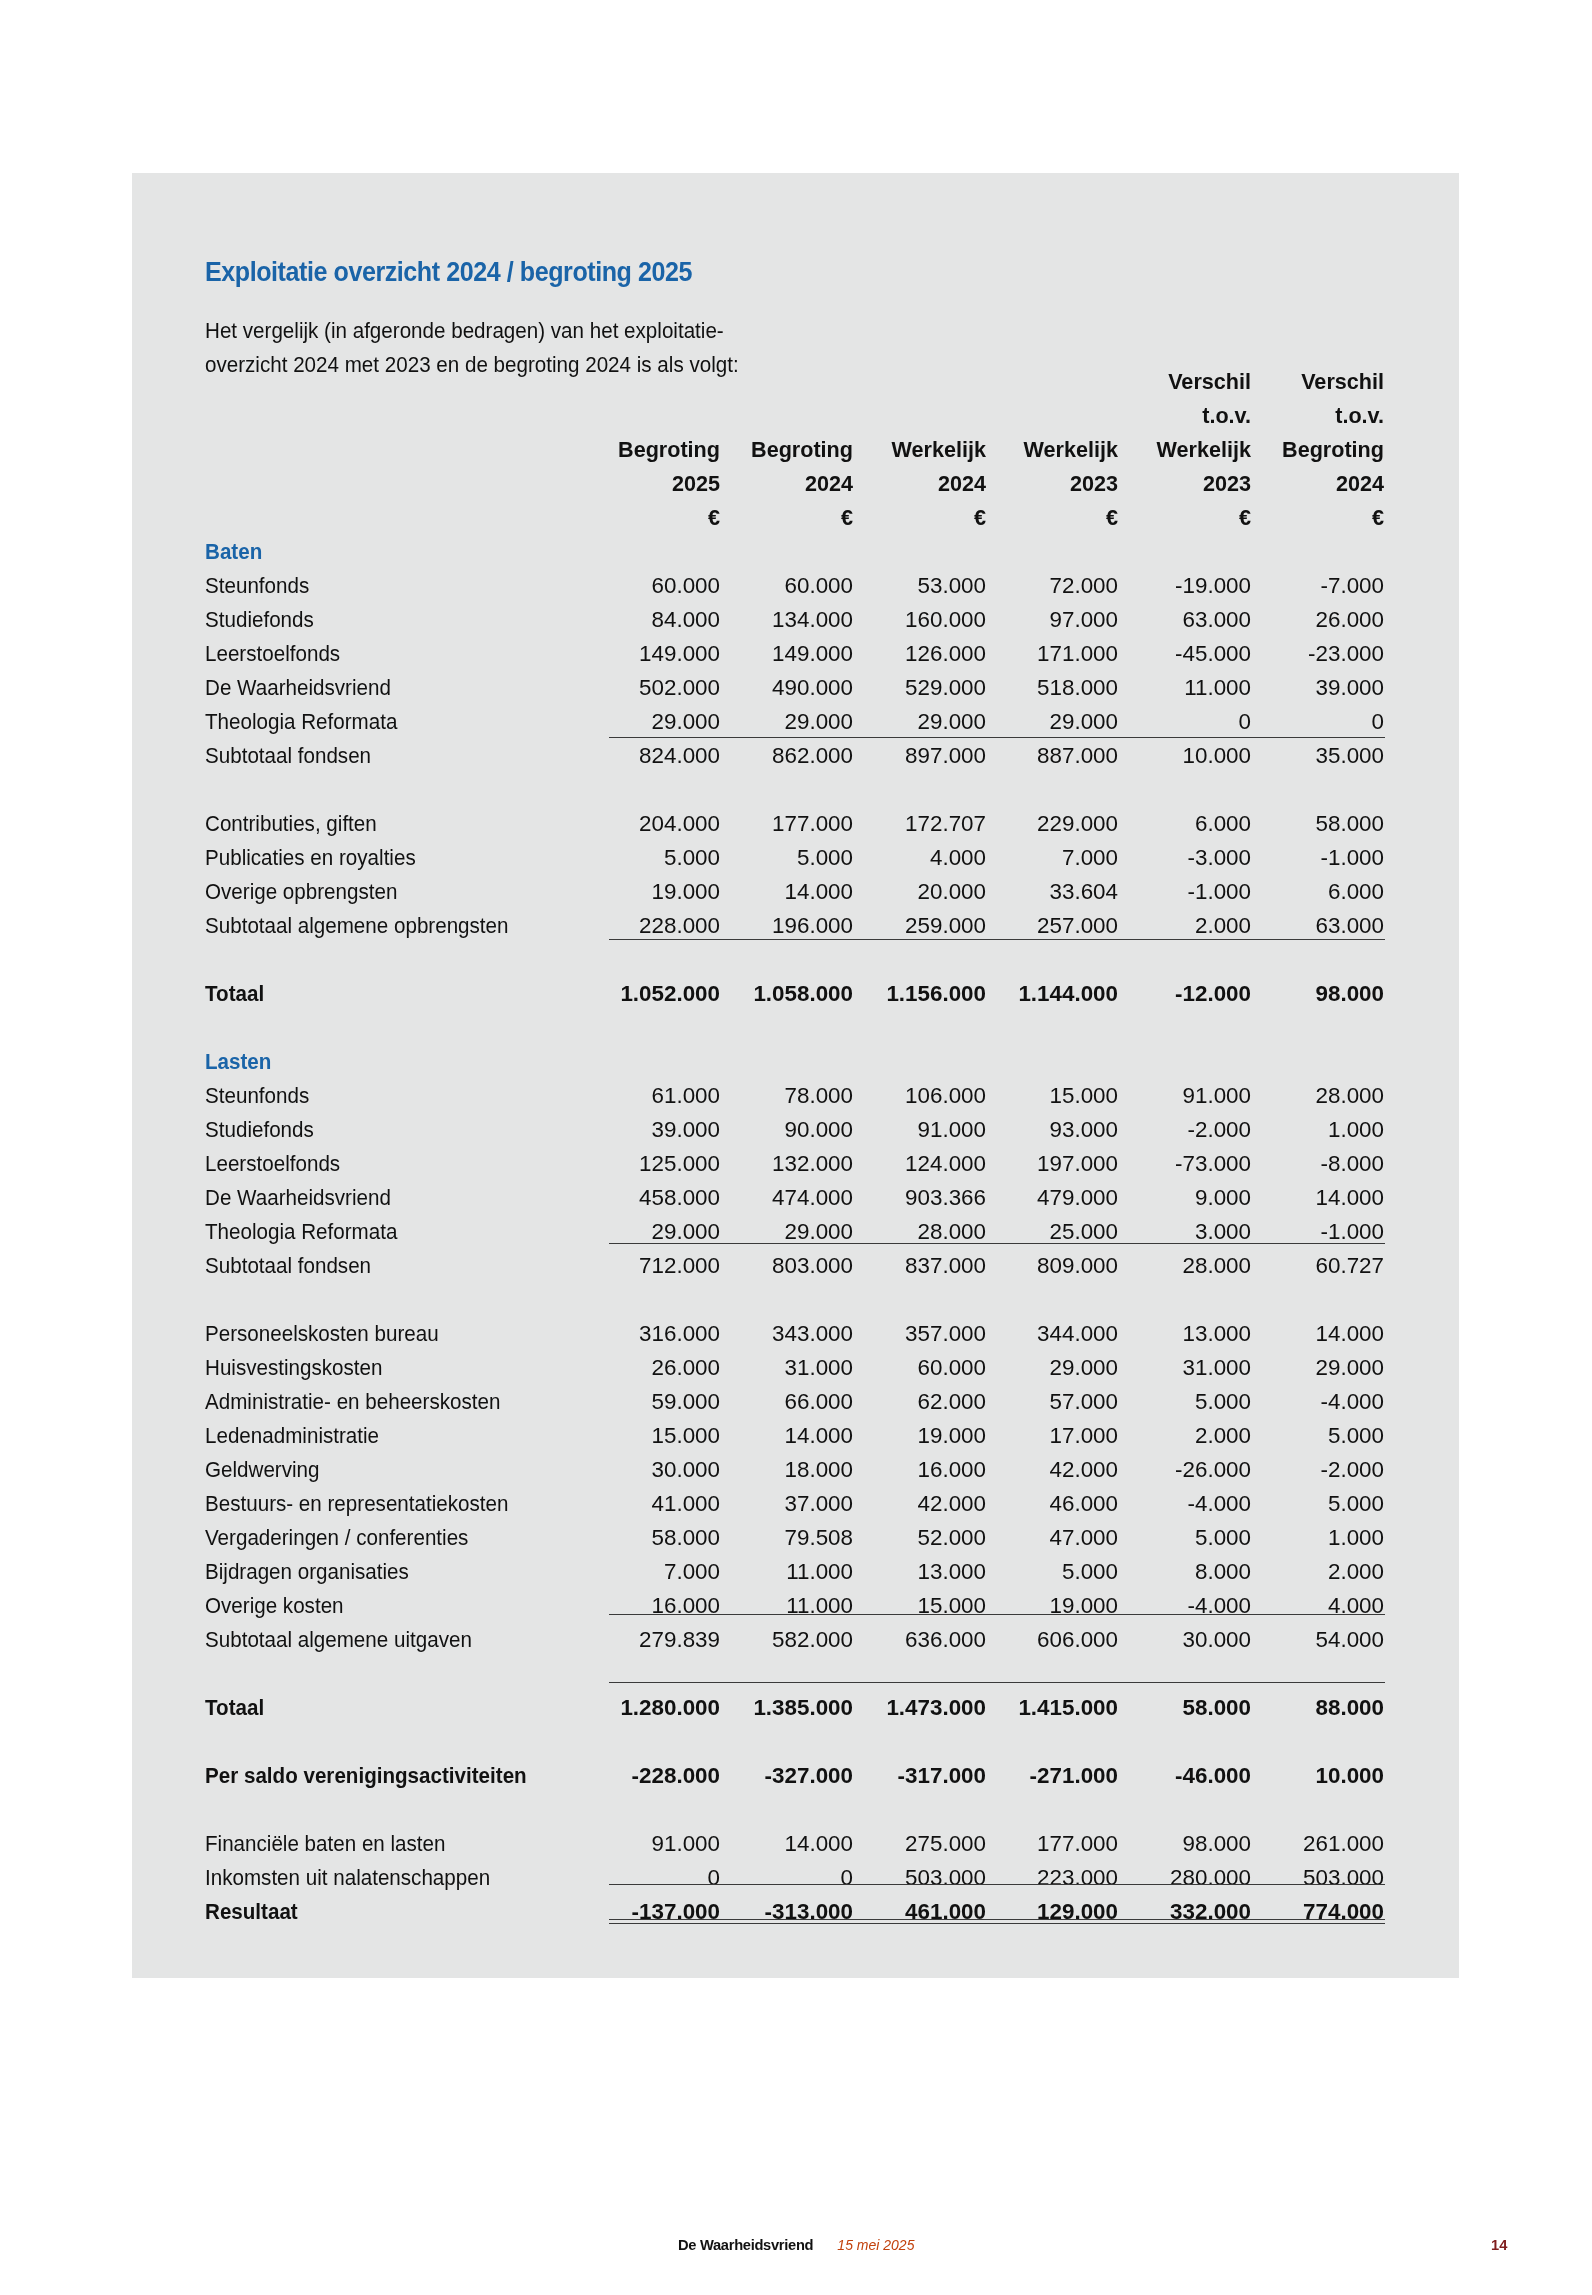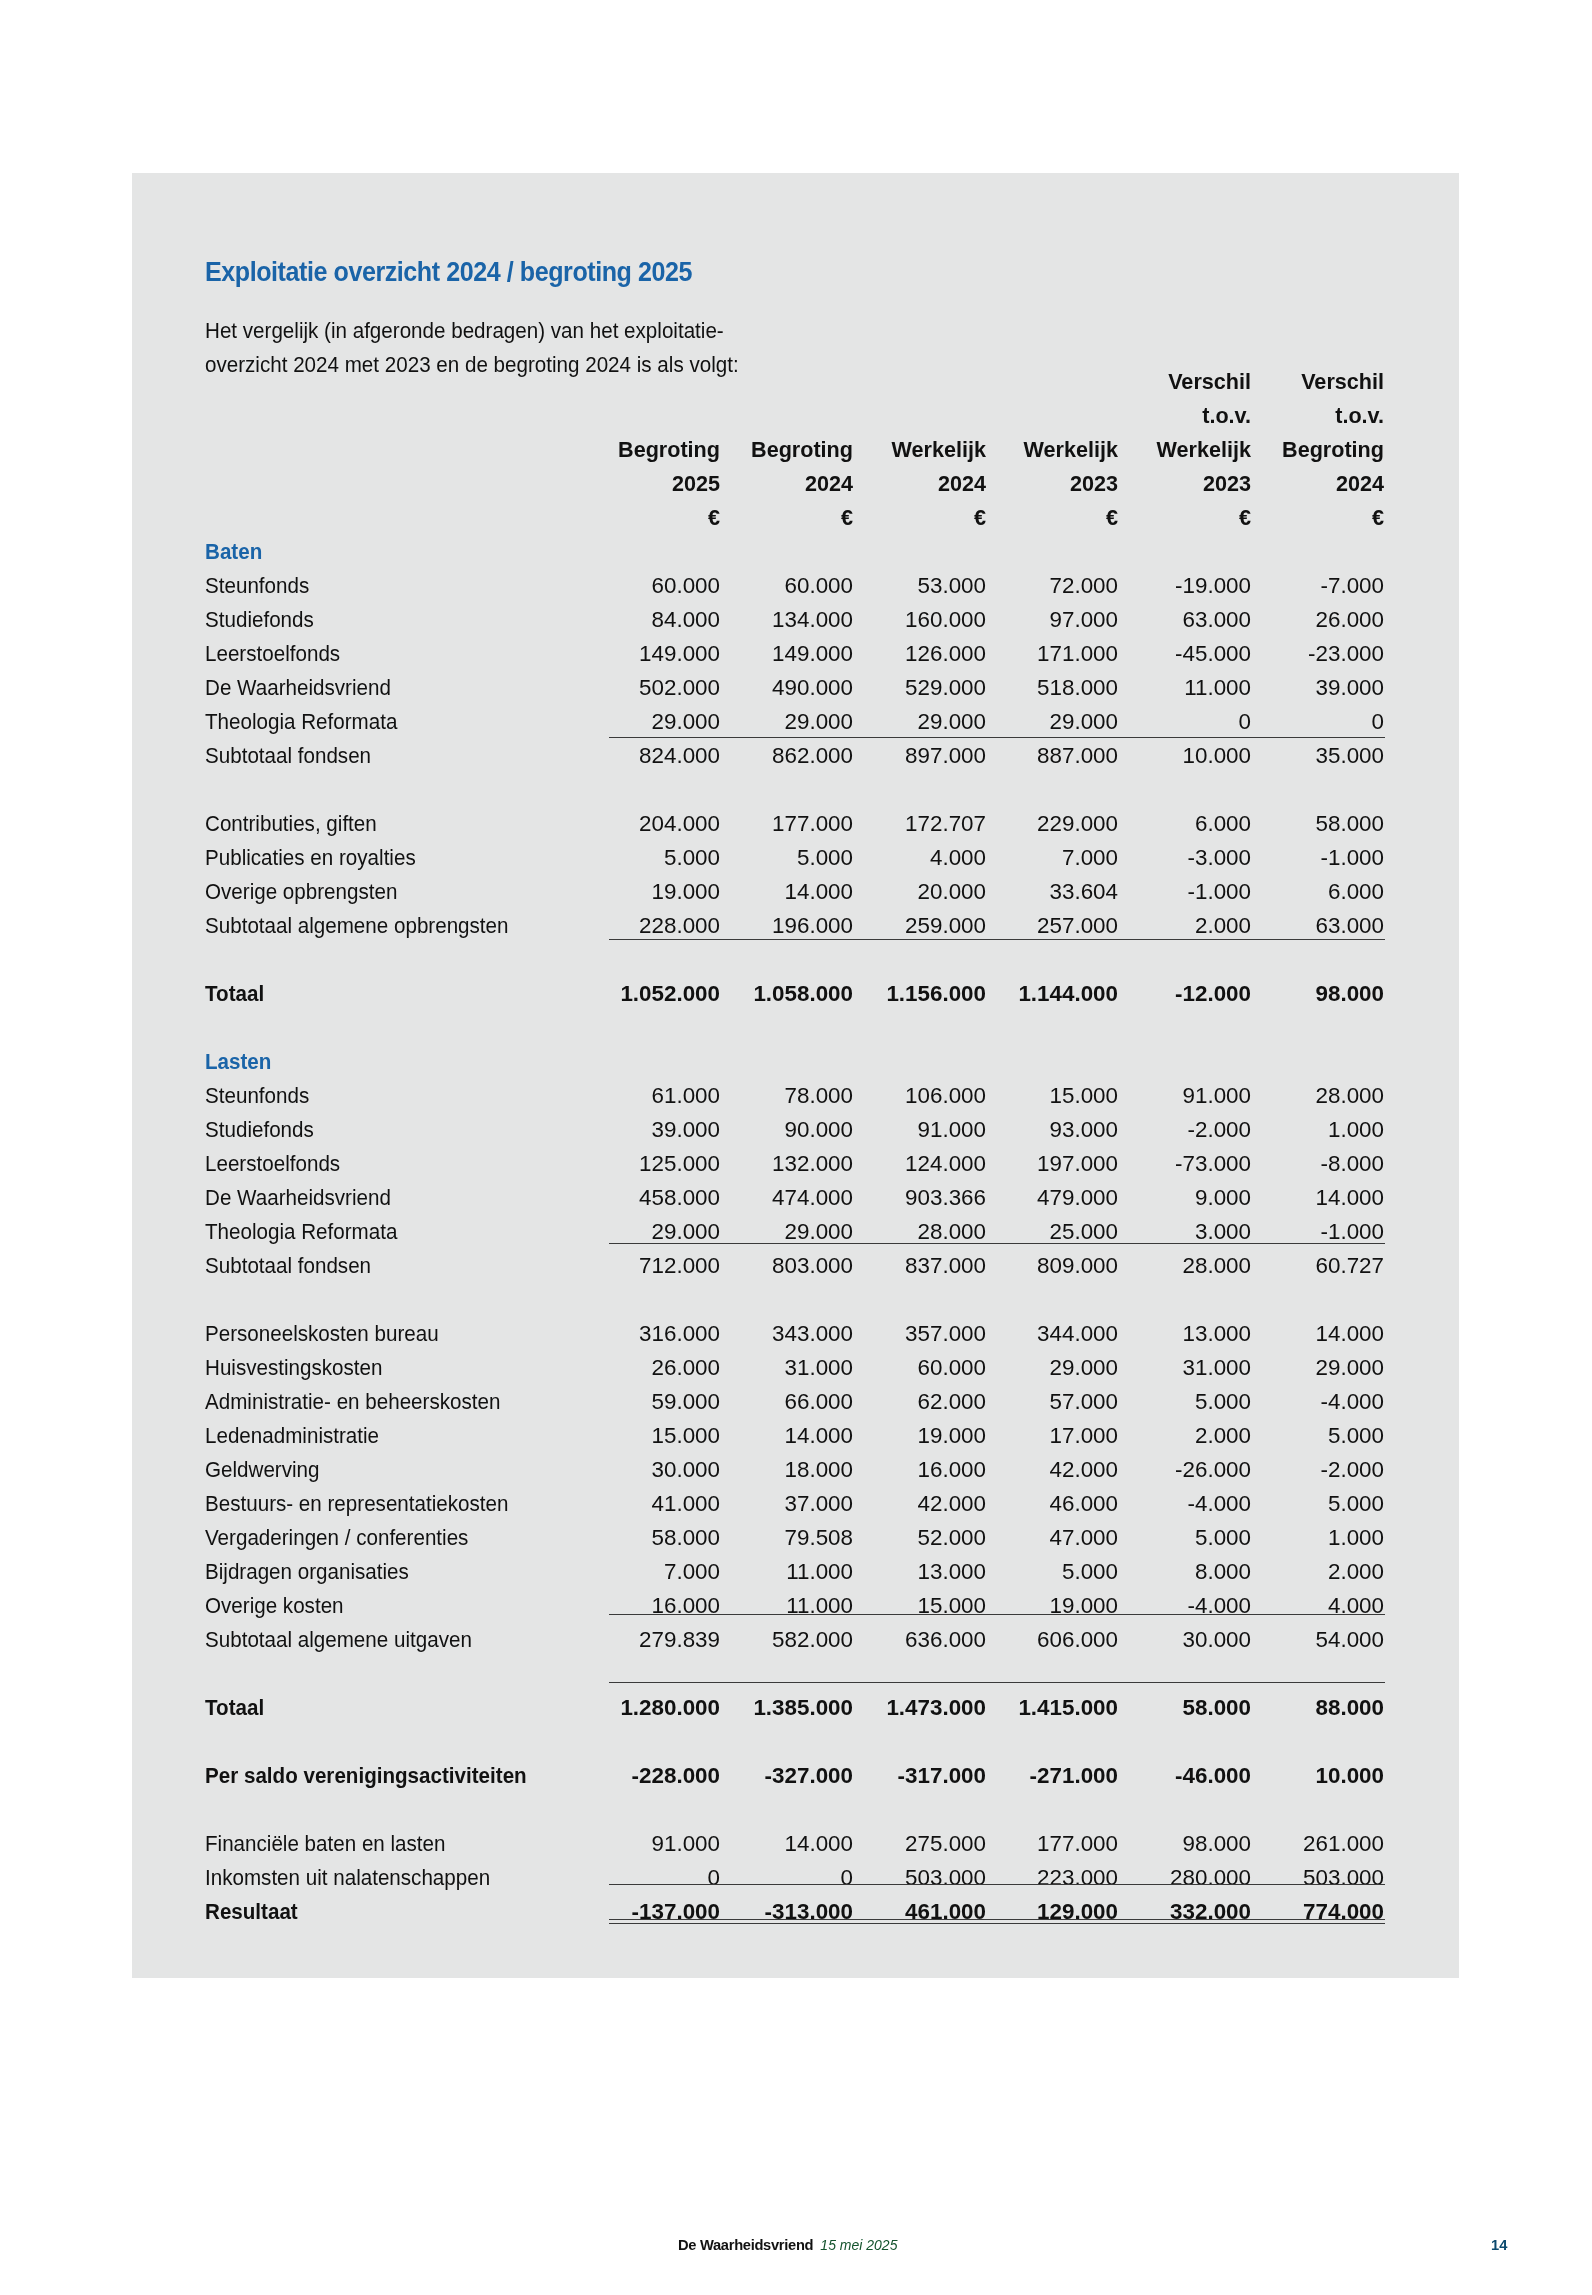--- a/index.html
+++ b/index.html
@@ -40,23 +40,23 @@
     position: absolute; left: 404px; width: 776px; height: 0; border-top: 1.7px solid #3a3a3a;
   }
   .rule.double { border-top: 1.7px solid #3a3a3a; }
   .rule.double::after {
     content: ""; position: absolute; left: 0; top: 2.6px; width: 100%; border-top: 1.7px solid #3a3a3a;
   }
   .footer-pub {
     position: absolute; left: 678px; top: 2237px; font-size: 14.7px; white-space: nowrap; color: #111;
   }
   .footer-pub .name { font-weight: bold; letter-spacing: -0.3px; }
-  .footer-pub .date { font-style: italic; font-size: 14px; color: #14532d; margin-left: 3px; }
+  .footer-pub .date { font-style: italic; font-size: 14px; color: #c2410c; margin-left: 20px; }
   .page-num {
-    position: absolute; left: 1491px; top: 2237px; font-size: 14.7px; font-weight: bold; color: #0c4a6e;
+    position: absolute; left: 1491px; top: 2237px; font-size: 14.7px; font-weight: bold; color: #7f1d1d;
   }
 </style>
 </head>
 <body>
 
 <div class="panel"></div>
 
 <h1 class="title">Exploitatie overzicht 2024 / begroting 2025</h1>
 
 <div class="intro">

